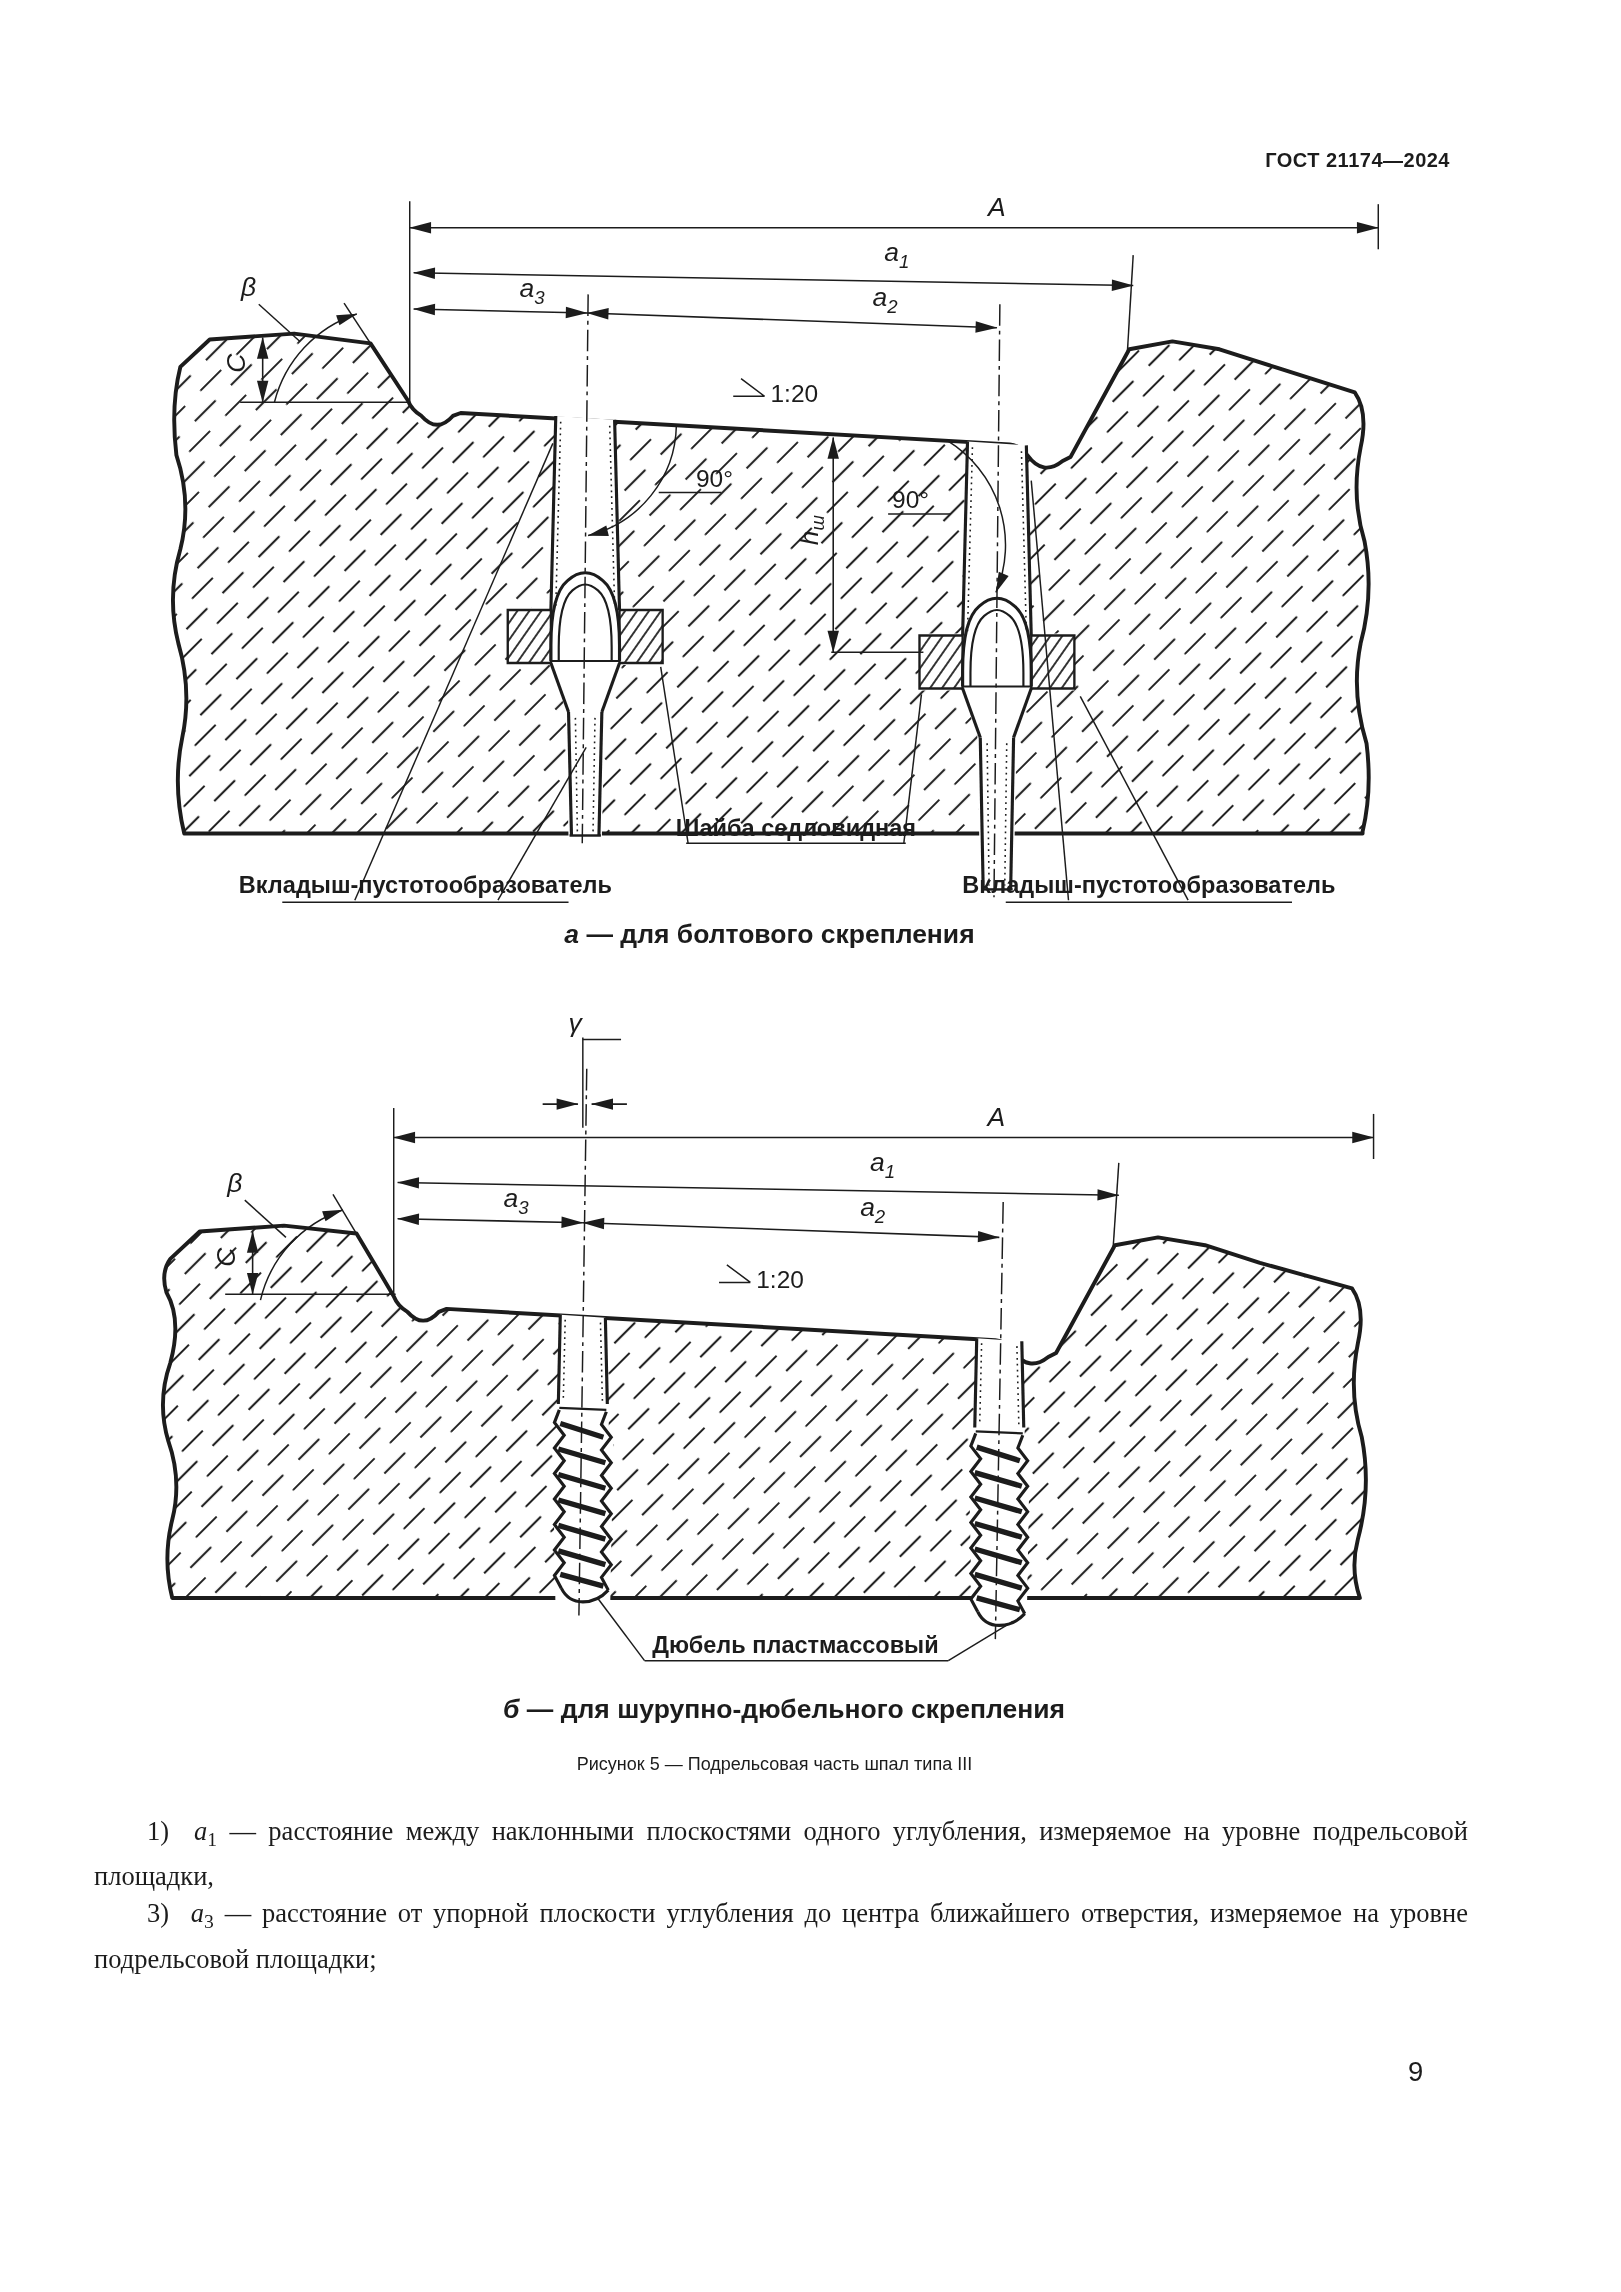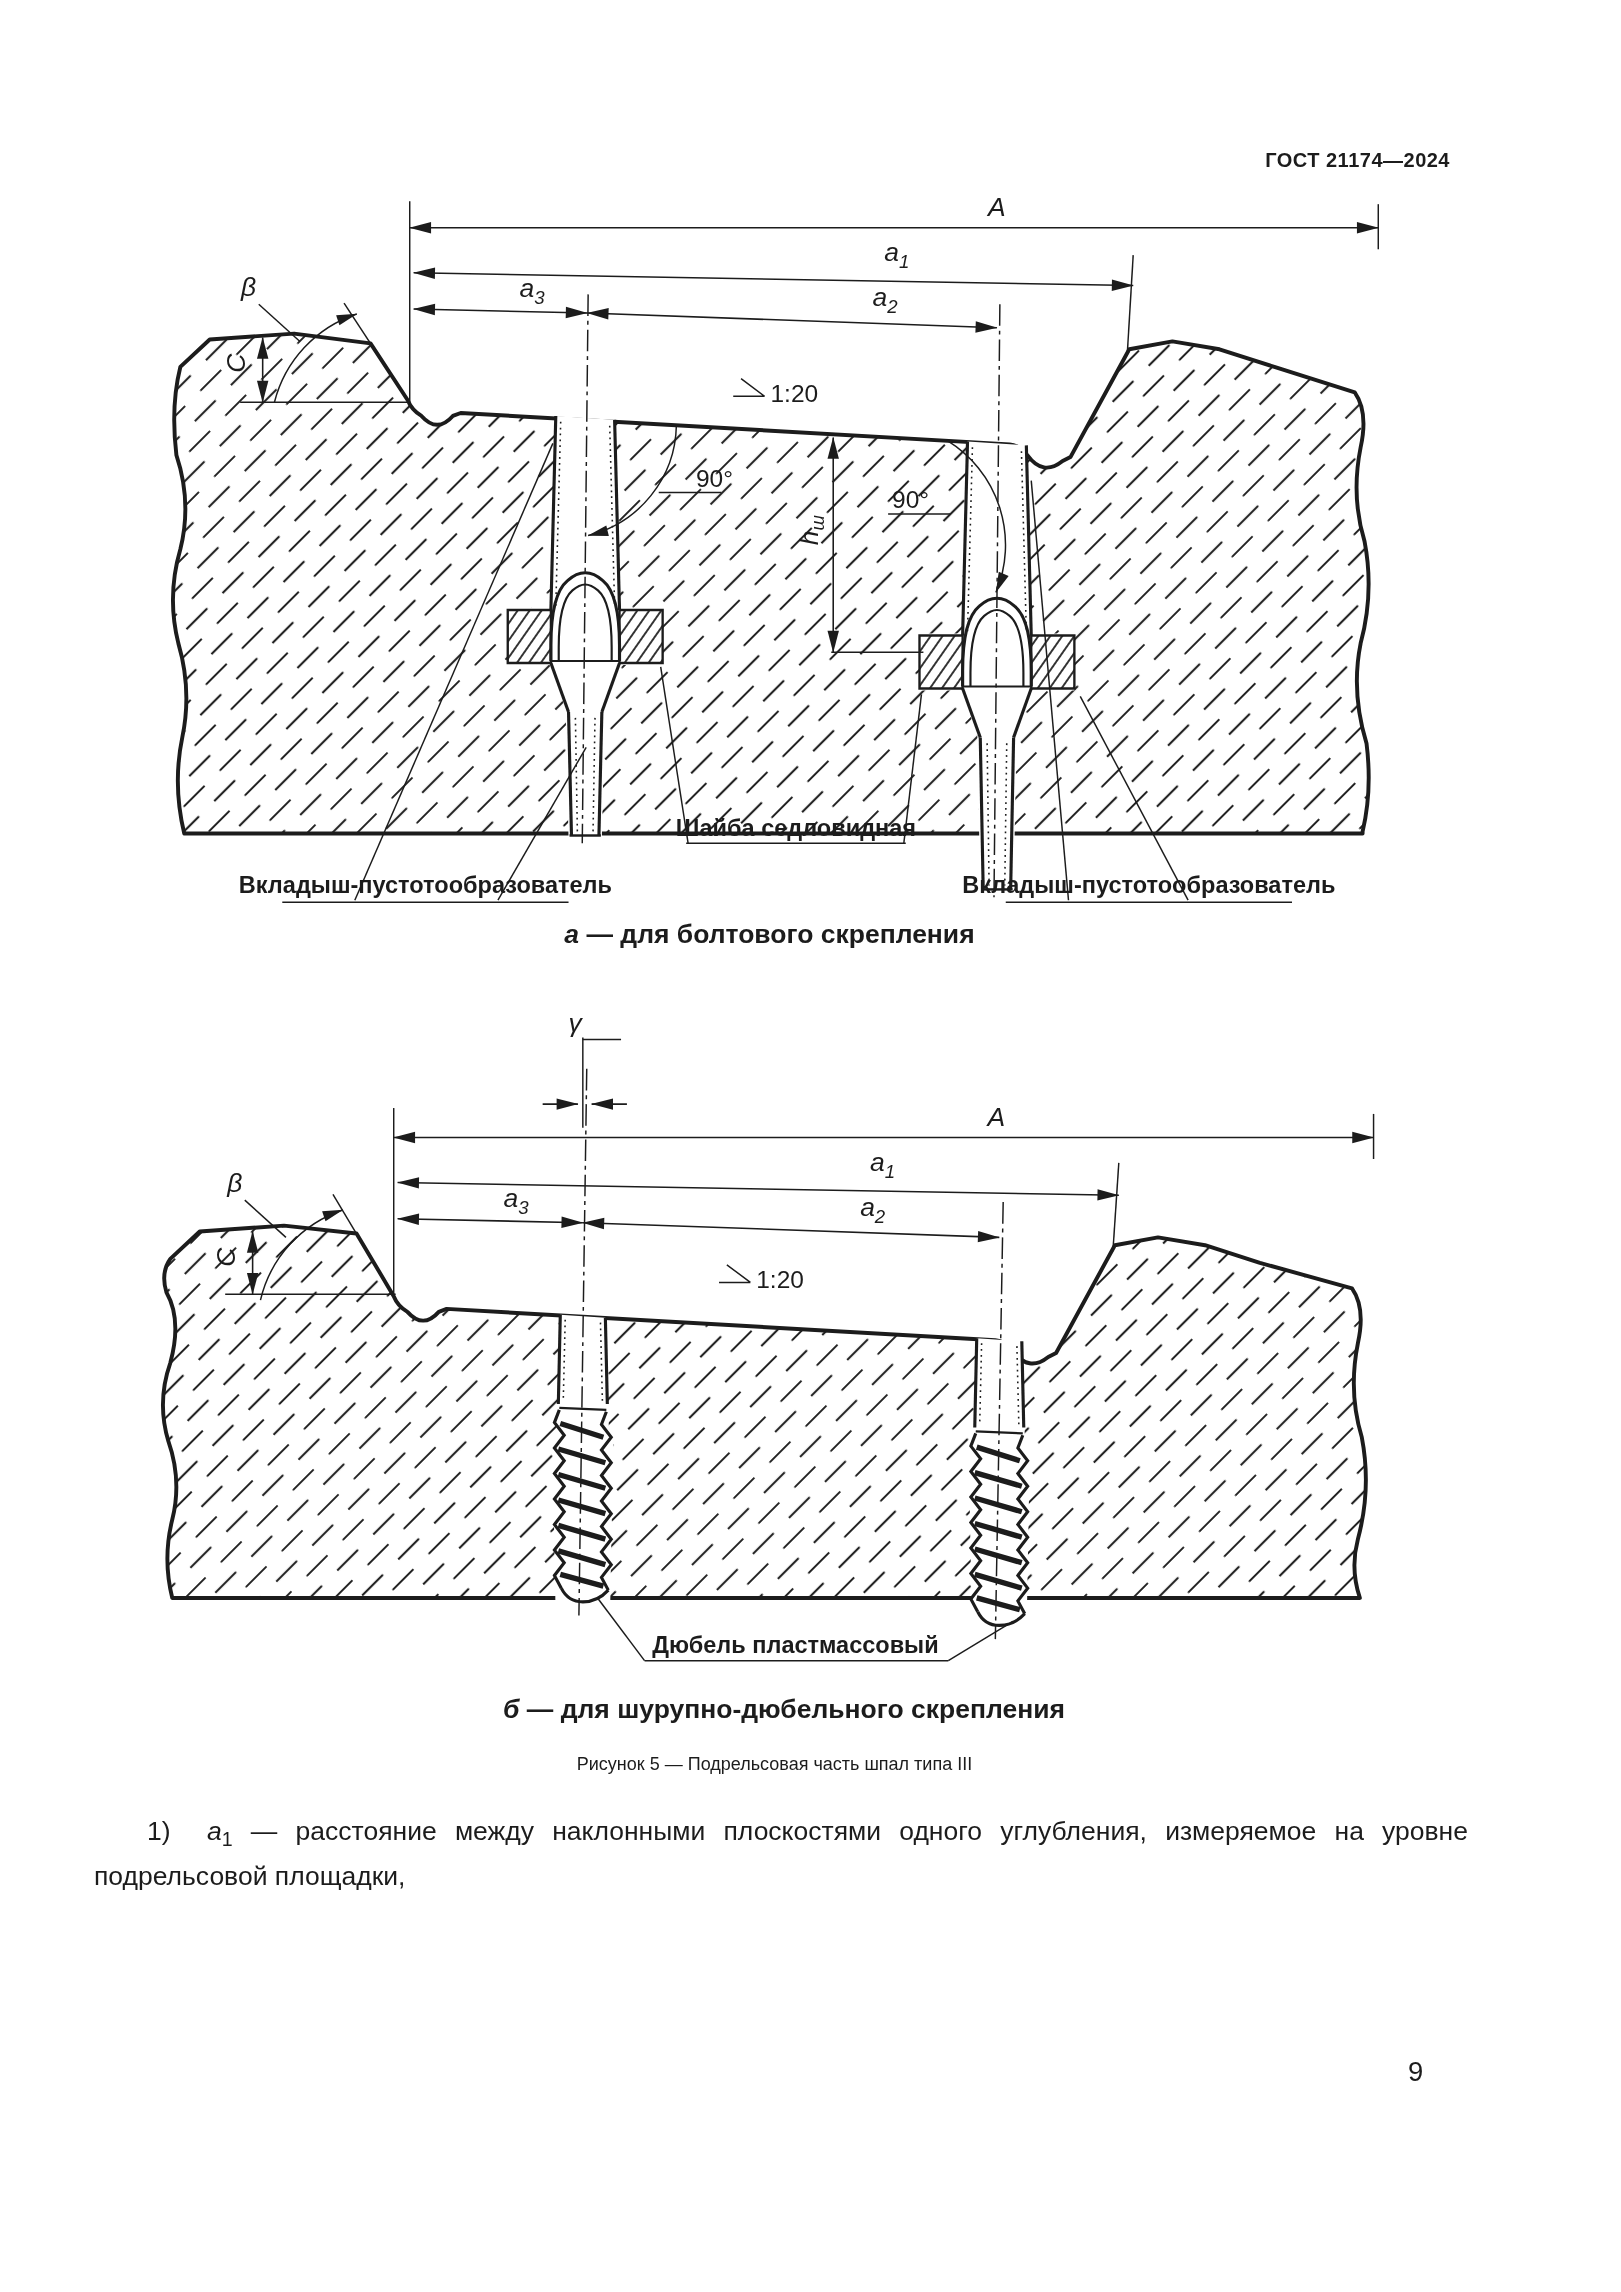--- a/index.html
+++ b/index.html
@@ -4,21 +4,21 @@
 <style>
   html,body{margin:0;padding:0;}
   body{
     width:1621px;height:2293px;position:relative;background:#ffffff;
     font-family:"Liberation Sans",sans-serif;color:#1c1c1c;overflow:hidden;
   }
   .abs{position:absolute;}
   .hdr{font-weight:bold;font-size:20px;text-align:right;letter-spacing:0.5px;}
   .caption{text-align:center;font-size:26.5px;font-weight:bold;}
   .figcap{text-align:center;font-size:18px;}
-  .notes{font-size:26.5px;line-height:37px;text-align:justify;}
+  .notes{font-size:26.5px;line-height:37px;text-align:justify;font-family:Liberation Serif, serif;}
   .notes p{margin:0;text-indent:53px;}
   .notes sub{font-size:19.6px;}
   .pageno{font-size:27.4px;}
   svg{display:block;overflow:visible;}
   
   .outline{fill:none;stroke:#1c1c1c;stroke-width:4;stroke-linejoin:round;}
   .thin{fill:none;stroke:#1c1c1c;stroke-width:1.5;}
   .dim{fill:none;stroke:#1c1c1c;stroke-width:1.6;}
   .wall{fill:none;stroke:#1c1c1c;stroke-width:3.2;}
   .wall2{fill:none;stroke:#1c1c1c;stroke-width:2.2;}
@@ -285,16 +285,17 @@
     <text class="btext" x="672" y="656" text-anchor="middle">Дюбель пластмассовый</text>
   </g>
 </svg>
 
 <div class="abs caption" style="left:152px;top:1694px;width:1264px;"><i>б</i> — для шурупно-дюбельного скрепления</div>
 
 <div class="abs figcap" style="left:0px;top:1754px;width:1549px;">Рисунок 5 — Подрельсовая часть шпал типа III</div>
 
 <div class="abs notes" style="left:94px;top:1813px;width:1374px;">
   <p>1)&nbsp; <i>a</i><sub>1</sub> — расстояние между наклонными плоскостями одного углубления, измеряемое на уровне подрельсовой площадки,</p>
+  <p>3)&nbsp; <i>a</i><sub>3</sub> — расстояние от упорной плоскости углубления до центра ближайшего отверстия, измеряемое на уровне подрельсовой площадки;</p>
 </div>
 
 <div class="abs pageno" style="left:1408px;top:2056px;">9</div>
 
 
 </body></html>

